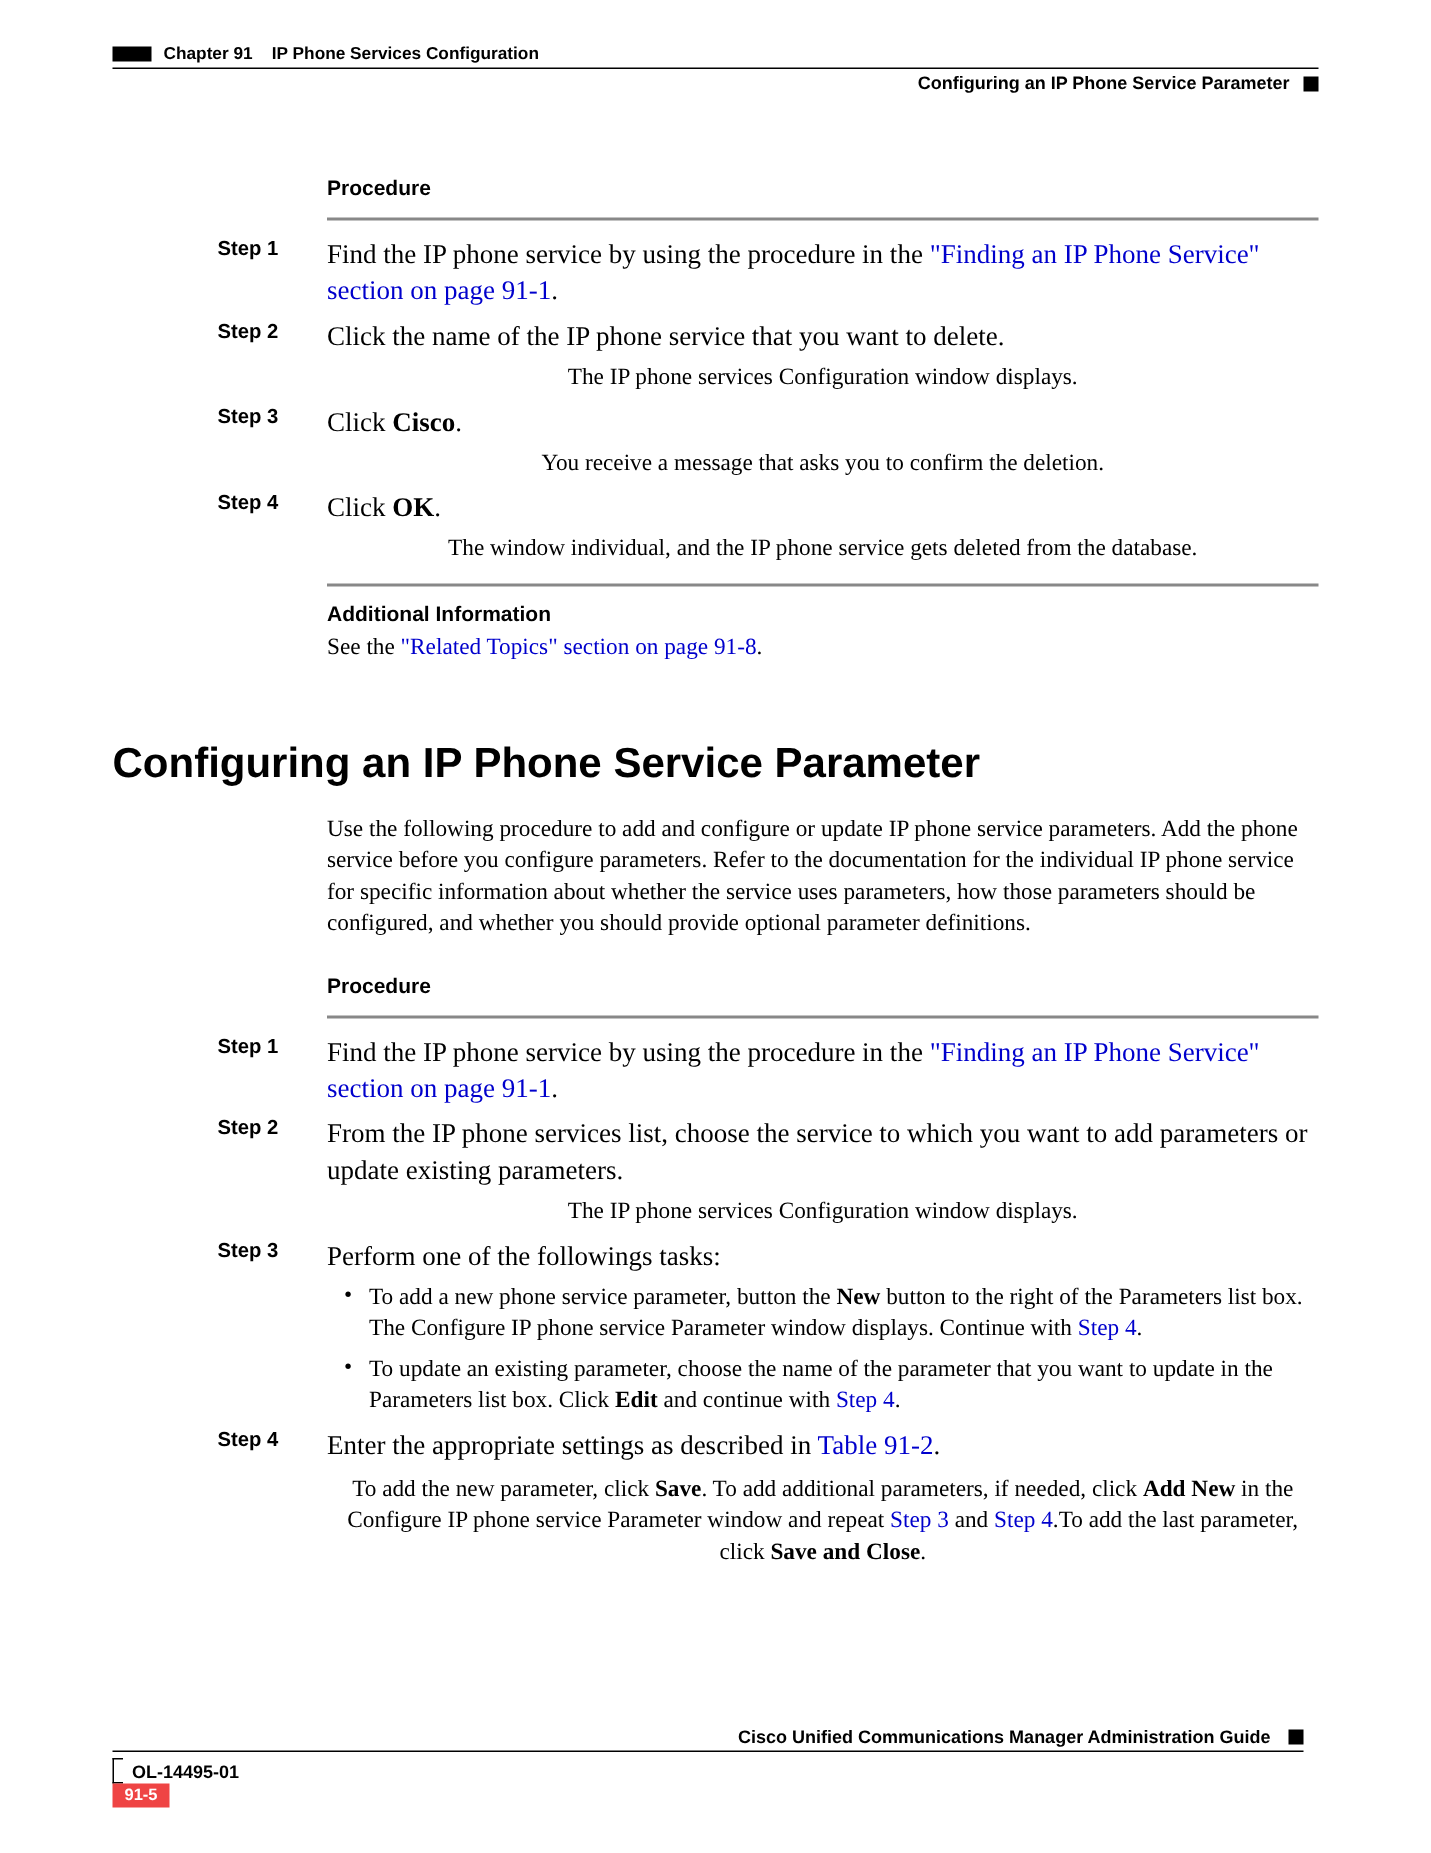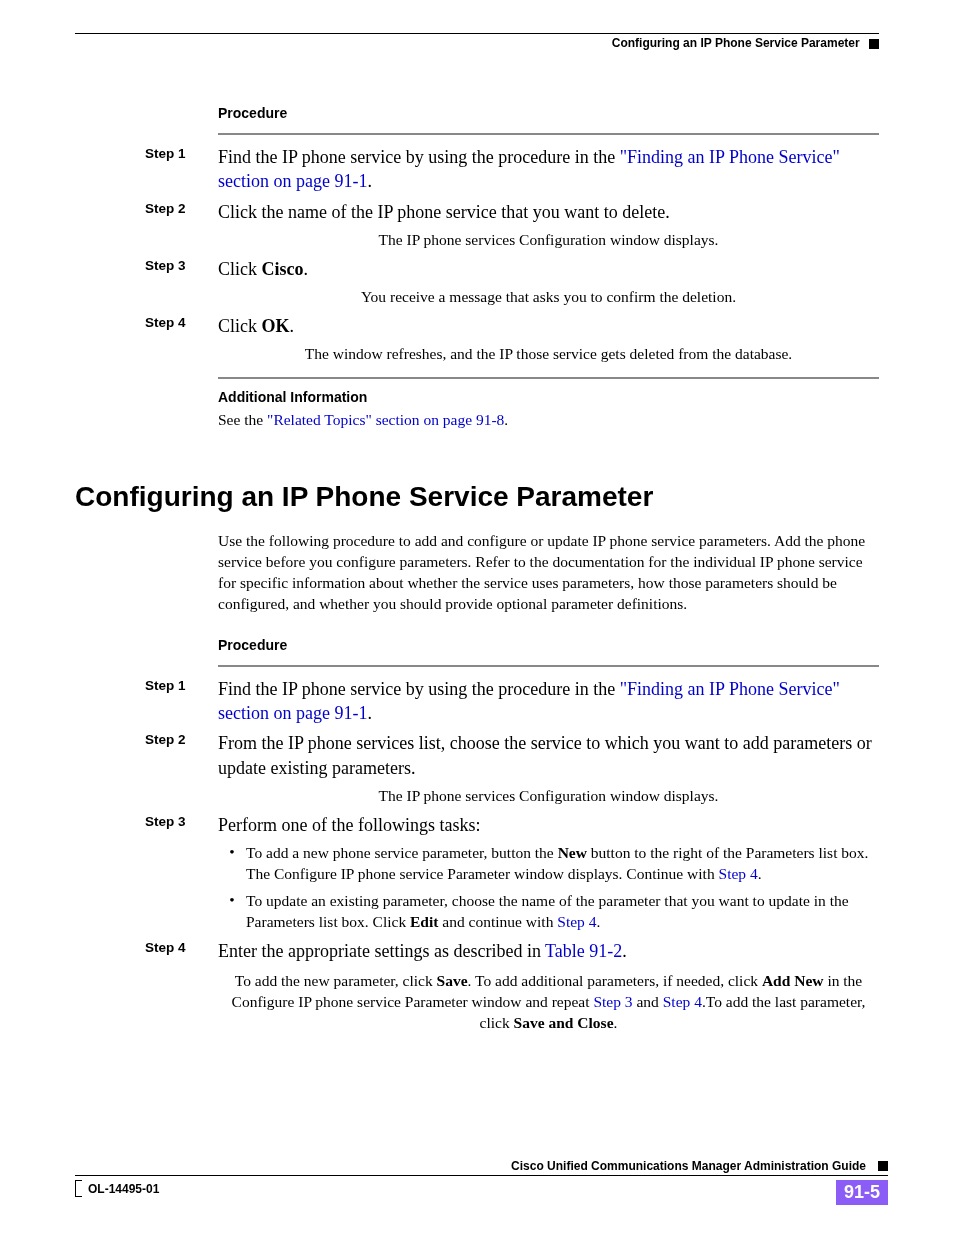--- a/index.html
+++ b/index.html
@@ -165,21 +165,21 @@
     }
     .bullet-text {
       flex: 1;
       font-size: 15.5px;
       line-height: 1.35;
     }
     .footer {
       position: absolute;
       bottom: 30px;
       left: 75px;
-      right: 66px;
+      right: 85px;
     }
     .footer-title-row {
       text-align: right;
       font-family: Arial, Helvetica, sans-serif;
       font-weight: bold;
       font-size: 12px;
       margin-bottom: 2px;
       display: flex;
       justify-content: flex-end;
       align-items: center;
@@ -189,46 +189,53 @@
       border: none;
       border-top: 1.5px solid #000;
       margin: 0 0 4px 0;
     }
     .footer-bottom {
       display: flex;
       justify-content: space-between;
       align-items: flex-start;
       font-family: Arial, Helvetica, sans-serif;
       font-size: 12px;
+      flex-direction: column;
     }
     .footer-left {
       display: flex;
       align-items: center;
       gap: 6px;
       font-weight: bold;
     }
     .foot-mark-l {
       width: 6px;
       height: 15px;
       border: 1.5px solid #000;
       border-right: none;
       display: inline-block;
     }
     .page-badge {
-      background: #8b5cf6;
+      background: #ef4444;
       color: #fff;
       padding: 2px 8px;
       font-weight: bold;
-      font-size: 18px;
+      font-size: 11px;
     }
   </style>
 </head>
 <body>
 
 <div class="page">
+  <div class="header-row">
+    <div class="header-left">
+      <span class="header-marker"></span>
+      <span class="header-chapter"><span>Chapter 91</span>&nbsp;&nbsp;&nbsp;&nbsp;<span>IP Phone Services Configuration</span></span>
+    </div>
+  </div>
   <hr class="header-rule">
   <div class="subheader">
     <span>Configuring an IP Phone Service Parameter</span>
     <span class="header-marker small"></span>
   </div>
 
   <div class="content">
     <div class="procedure-label">Procedure</div>
     <hr class="proc-rule">
 
@@ -246,21 +253,21 @@
     <div class="step-row">
       <div class="step-label">Step 3</div>
       <div class="step-text"><span>Click </span><span class="bold">Cisco</span><span>.</span></div>
     </div>
     <div class="step-continuation">You receive a message that asks you to confirm the deletion.</div>
 
     <div class="step-row">
       <div class="step-label">Step 4</div>
       <div class="step-text"><span>Click </span><span class="bold">OK</span><span>.</span></div>
     </div>
-    <div class="step-continuation">The window refreshes, and the IP those service gets deleted from the database.</div>
+    <div class="step-continuation">The window individual, and the IP phone service gets deleted from the database.</div>
 
     <hr class="proc-rule" style="margin-top:12px">
 
     <div class="addl-info-label">Additional Information</div>
     <div class="addl-info-text"><span>See the </span><span class="link">"Related Topics" section on page 91-8</span><span>.</span></div>
   </div>
 
   <h1 class="h1">Configuring an IP Phone Service Parameter</h1>
 
   <div class="intro-para">Use the following procedure to add and configure or update IP phone service parameters. Add the phone service before you configure parameters. Refer to the documentation for the individual IP phone service for specific information about whether the service uses parameters, how those parameters should be configured, and whether you should provide optional parameter definitions.</div>

